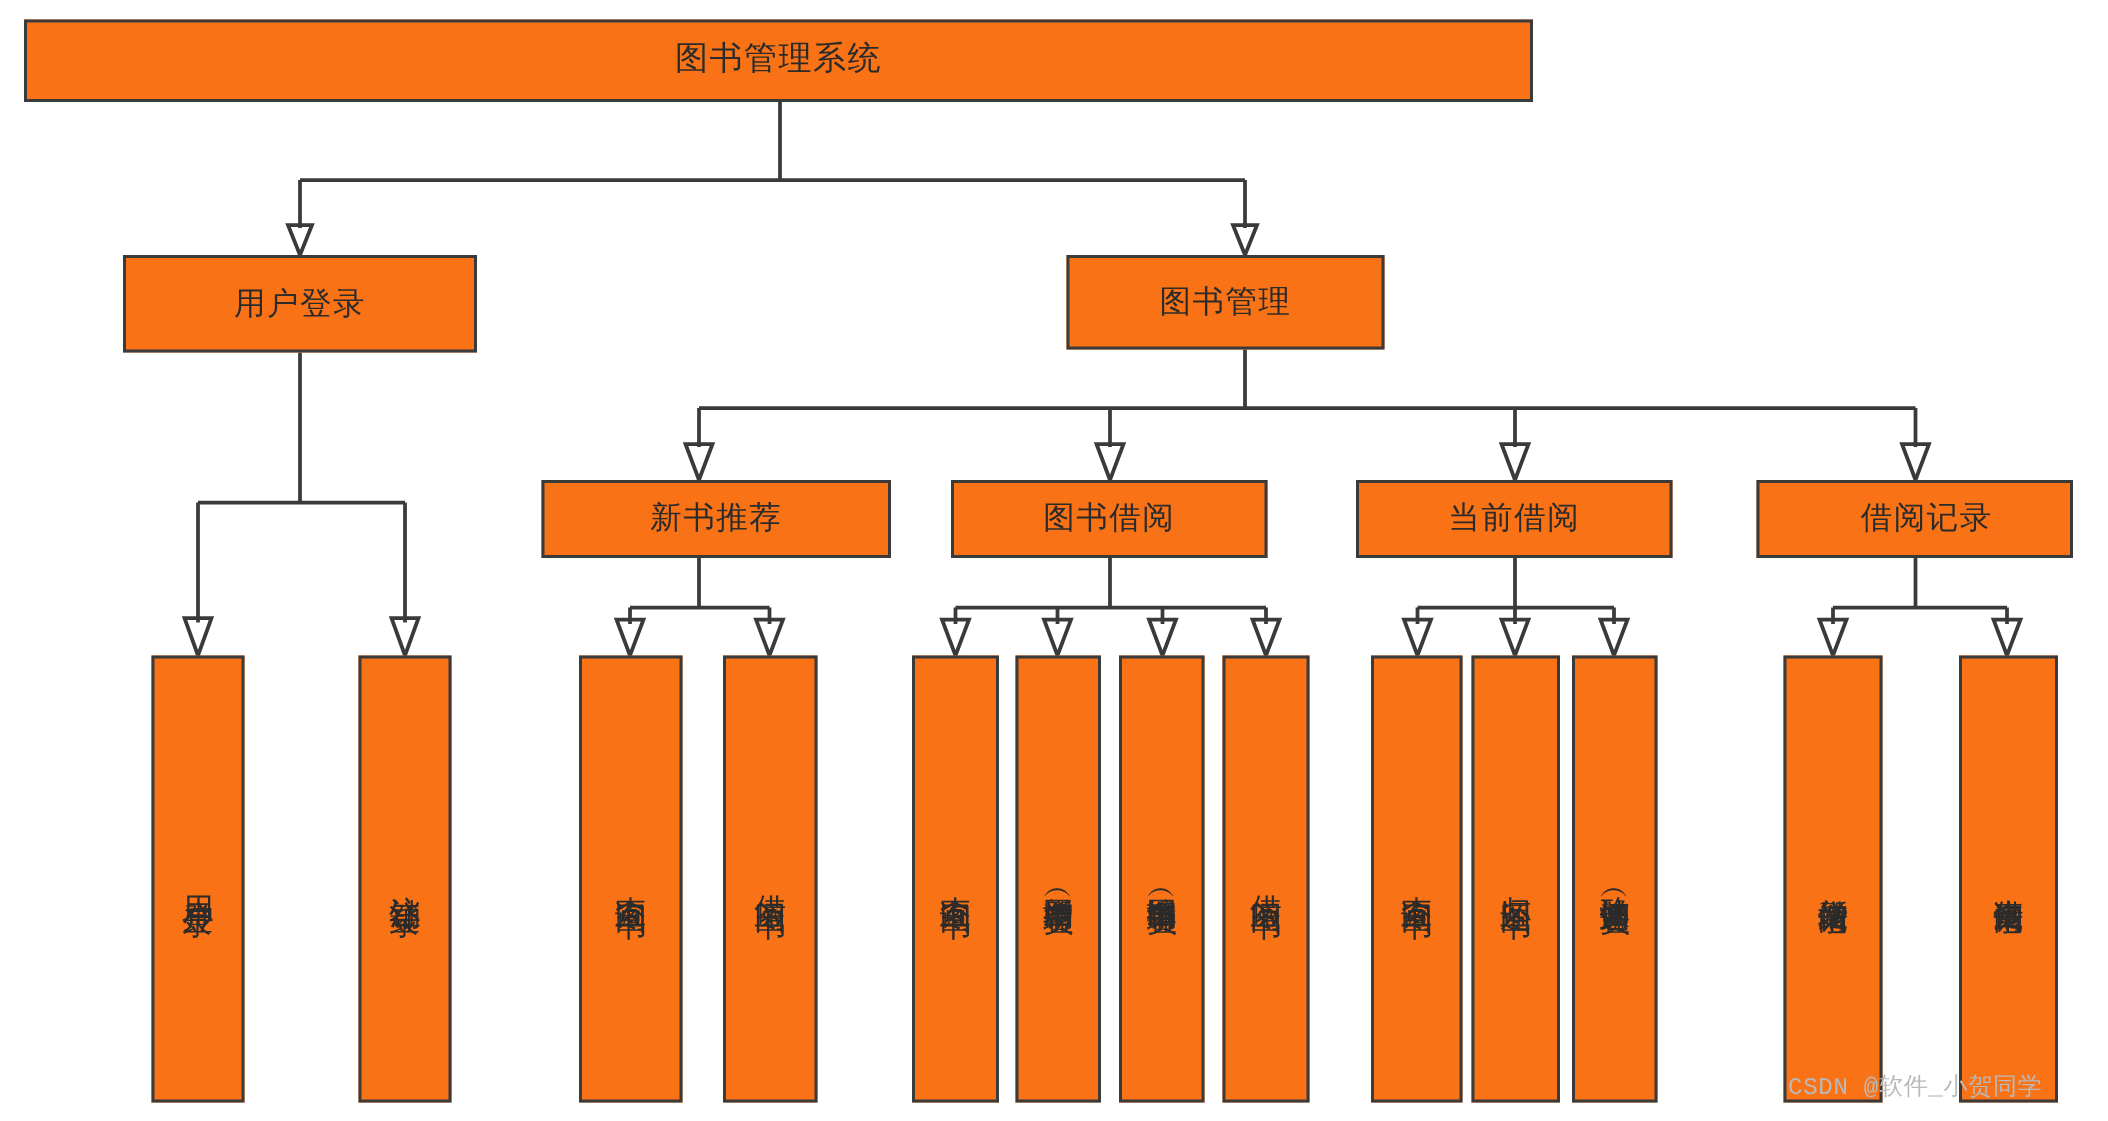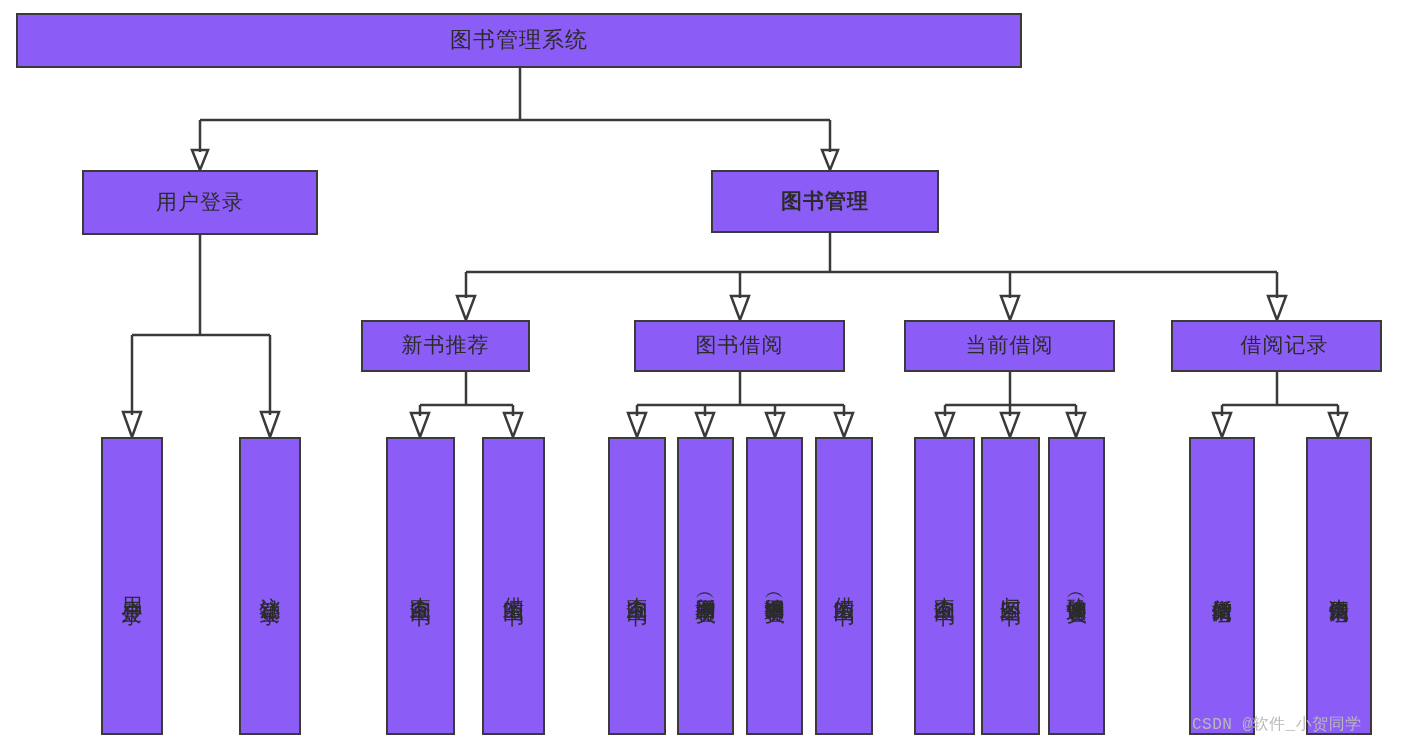--- a/index.html
+++ b/index.html
@@ -11,21 +11,21 @@
     overflow:hidden;
     position:relative;
   }
   #diagram{
     position:absolute;inset:0;
     width:1405px;height:747px;
   }
   .node{
     position:absolute;
     box-sizing:border-box;
-    background:#8b5cf6;
+    background:#f97316;
     border:2.5px solid #3a3a3a;
     display:flex;
     align-items:center;
     justify-content:center;
     color:#2b2b2b;
   }
   .node-h{
     font-size:21px;
     letter-spacing:1px;
     line-height:1.1;
@@ -120,23 +120,23 @@
     <line x1="1222" y1="405" x2="1338" y2="405"></line>
     <line x1="1222" y1="405" x2="1222" y2="416"></line>
     <line x1="1338" y1="405" x2="1338" y2="416"></line>
     <path d="M1222,437 L1213,413 L1231,413 Z" fill="#3a3a3a" stroke="none"></path>
     <path d="M1338,437 L1329,413 L1347,413 Z" fill="#3a3a3a" stroke="none"></path>
   </svg>
 
   <div class="node node-h node-root" style="left:16px;top:13px;width:1006px;height:55px;">图书管理系统</div>
 
   <div class="node node-h" style="left:82px;top:170px;width:236px;height:65px;">用户登录</div>
-  <div class="node node-h" style="left:711px;top:170px;width:228px;height:63px;font-weight:bold;">图书管理</div>
+  <div class="node node-h" style="left:711px;top:170px;width:212px;height:63px;">图书管理</div>
 
-  <div class="node node-h" style="left:361px;top:320px;width:169px;height:52px;">新书推荐</div>
+  <div class="node node-h" style="left:361px;top:320px;width:233px;height:52px;">新书推荐</div>
   <div class="node node-h" style="left:904px;top:320px;width:211px;height:52px;">当前借阅</div>
   <div class="node node-h" style="left:634px;top:320px;width:211px;height:52px;">图书借阅</div>
   <div class="node node-h" style="left:1171px;top:320px;width:211px;height:52px;padding-left:16px;">借阅记录</div>
 
   <div class="node node-v" style="left:101px;top:437px;width:62px;height:298px;">用户登录</div>
   <div class="node node-v" style="left:239px;top:437px;width:62px;height:298px;">注销登录</div>
 
   <div class="node node-v" style="left:386px;top:437px;width:69px;height:298px;">查询图书</div>
   <div class="node node-v" style="left:482px;top:437px;width:63px;height:298px;">借阅图书</div>
 

